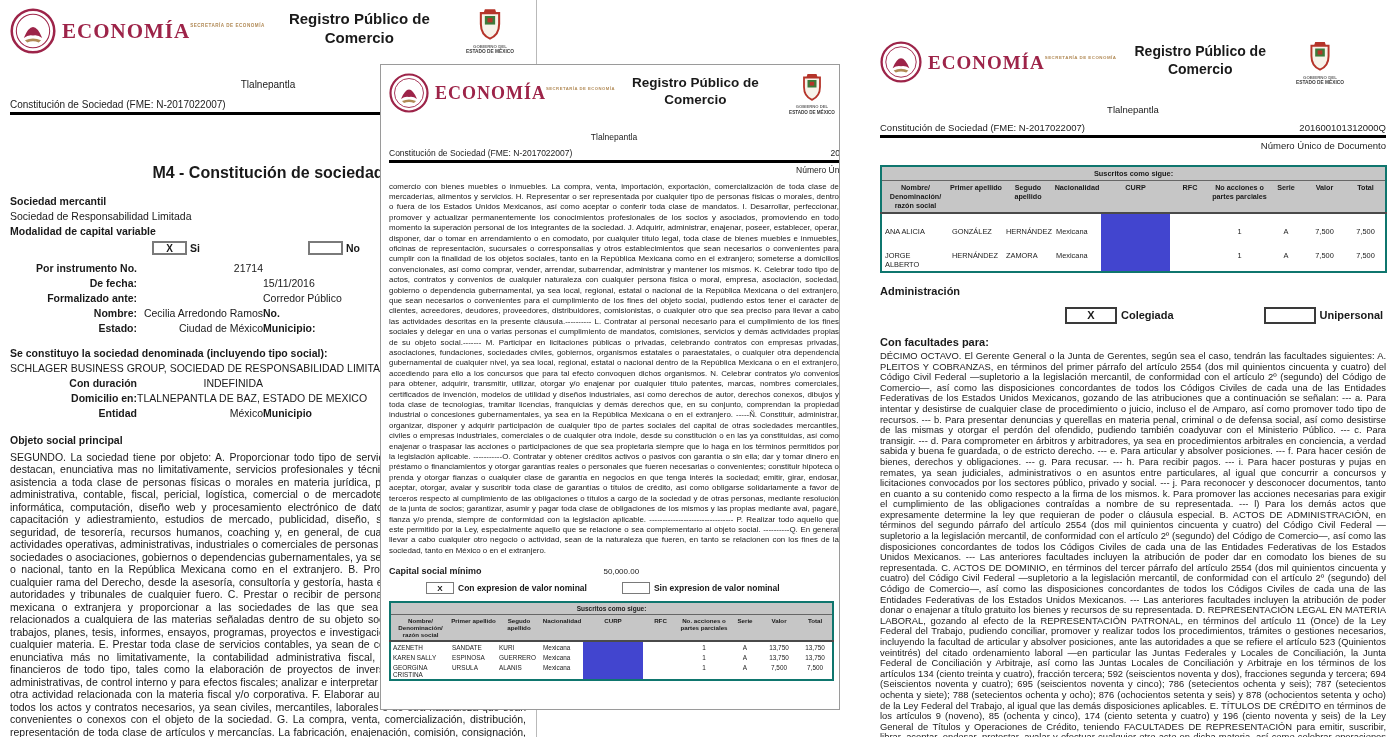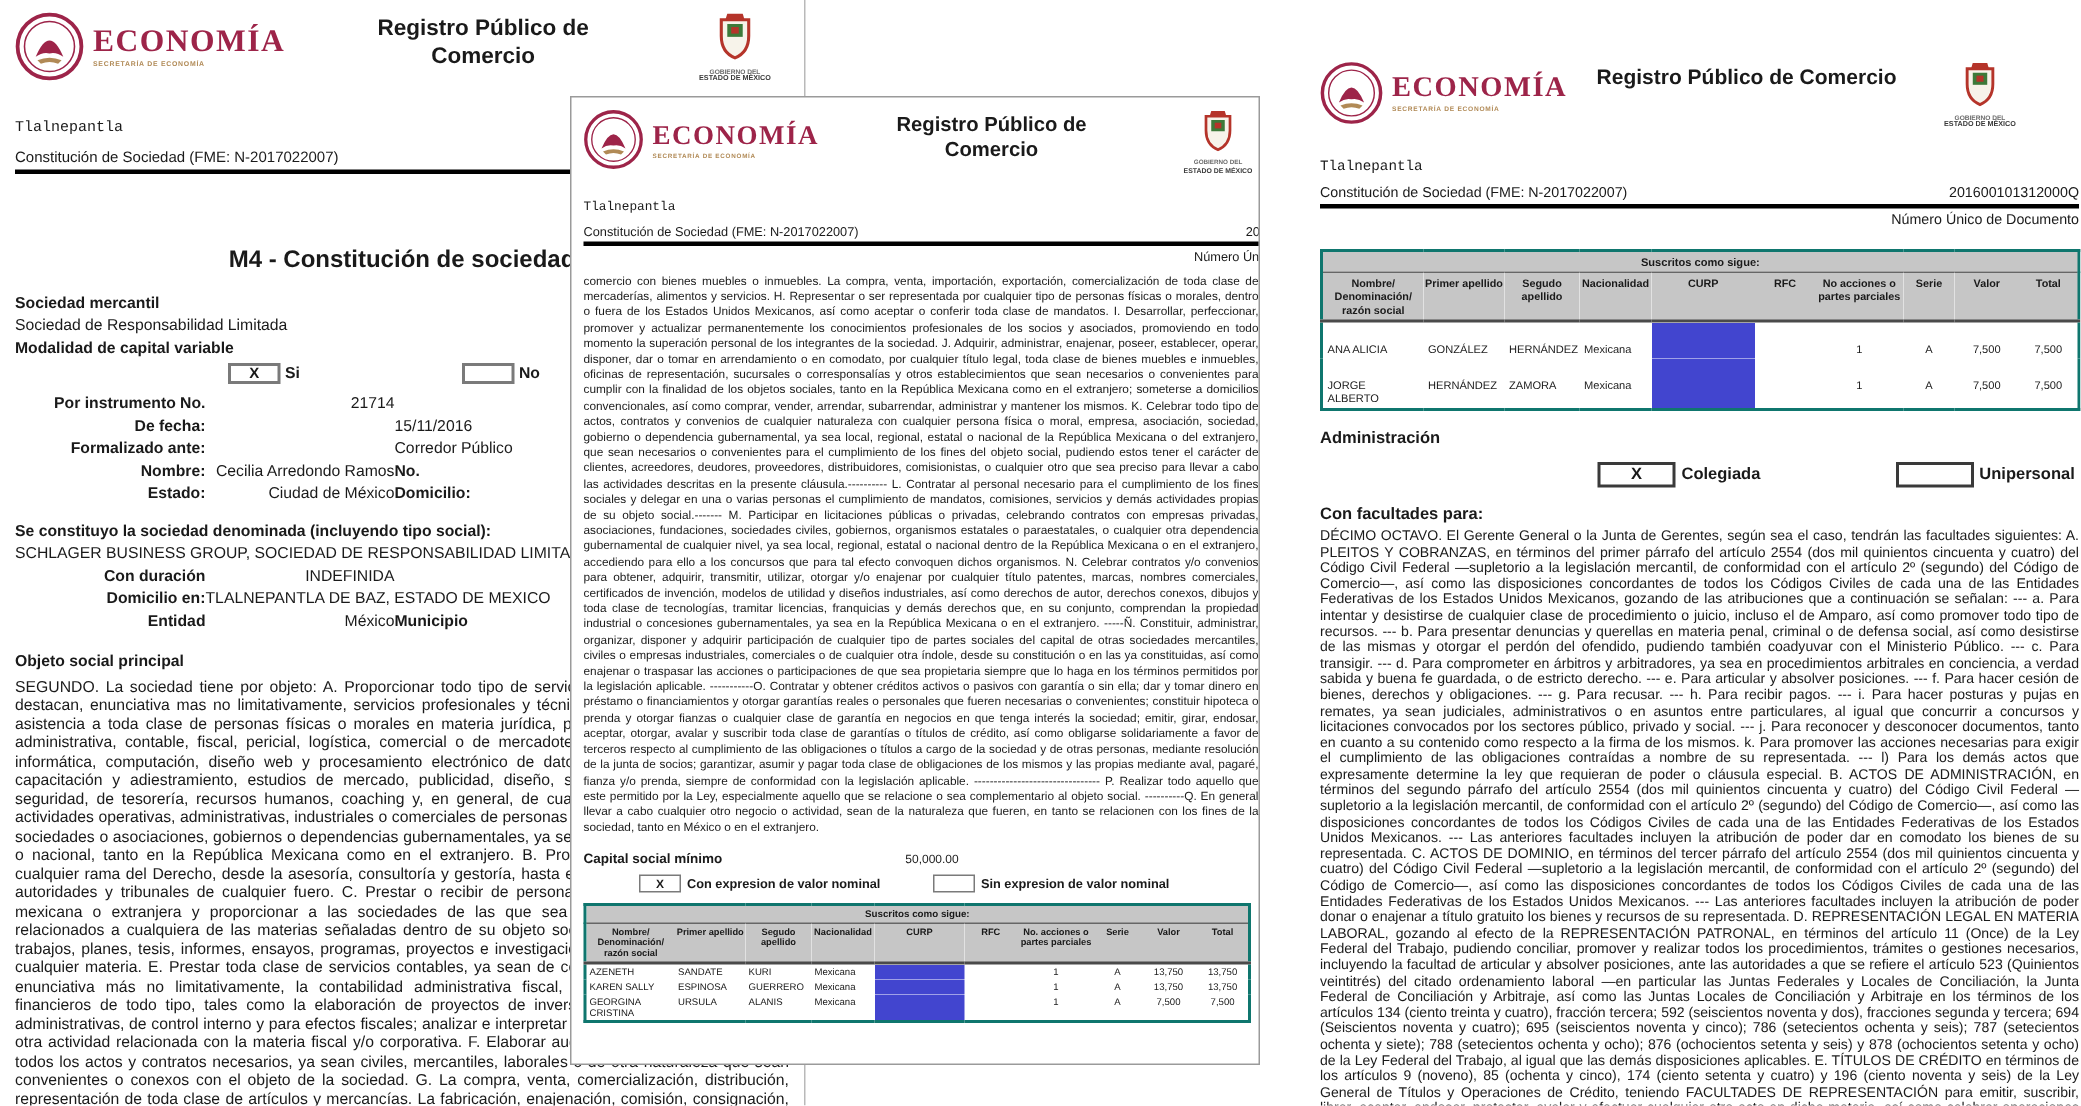--- a/index.html
+++ b/index.html
@@ -11,28 +11,28 @@
   }
   .page{position:absolute;background:#fff;box-sizing:border-box;}
   #page-left{left:0;top:0;width:537px;height:737px;z-index:1;border-right:1px solid #b9b9b9;padding:8px 10px 0 10px;}
   #page-mid{left:380px;top:64px;width:460px;height:646px;z-index:3;border:1px solid #9a9a9a;overflow:hidden;}
   #page-mid .inner{width:537px;padding:8px 0 0 8px;box-sizing:border-box;}
   #page-right{left:870px;top:35px;width:516px;height:702px;z-index:2;padding:6px 0 0 10px;}
 
   
   .pg-header{display:flex;align-items:flex-start;}
   .brand{display:flex;align-items:center;gap:6px;flex:0 0 auto;}
-  .brand-text{display:flex;flex-direction:column;}
+  .brand-text{display:flex;flex-direction:row;}
   .brand-name{font-family:"Liberation Serif", serif;font-weight:bold;color:#9d2449;letter-spacing:1px;line-height:1;}
   .brand-sub{color:#b18a56;font-weight:bold;letter-spacing:.5px;margin-top:2px;}
   .reg-title{flex:1;text-align:center;font-weight:bold;line-height:1.25;padding:2px 4px 0 4px;}
   .gob-logo{flex:0 0 auto;width:72px;text-align:center;line-height:1.15;}
   .gob-cap1{color:#6b6b6b;font-weight:bold;}
   .gob-cap2{color:#3a3a3a;font-weight:bold;white-space:nowrap;}
-  .office{font-family:Liberation Mono, monospace;}
+  .office{text-align:center;}
   .fme-row{display:flex;justify-content:space-between;align-items:flex-end;border-bottom:3px solid #000;padding-bottom:2px;}
   .docnum-label{text-align:right;margin-top:2px;}
 
   
   .cb{display:inline-flex;align-items:center;justify-content:center;border:2px solid #7a7a7a;background:#fff;font-weight:bold;box-sizing:border-box;vertical-align:middle;}
 
   
   table.stable{border-collapse:collapse;border:2px solid #0f766e;table-layout:fixed;}
   .stable th,.stable td{box-sizing:border-box;overflow:hidden;}
   .stable .cap-cell{background:#c6c6c6;text-align:center;font-weight:bold;border-bottom:1px solid #666;padding:2px;}
@@ -169,21 +169,21 @@
       <span>Corredor Público</span>
     </div>
     <div class="frow">
       <span class="fl">Nombre:</span>
       <span class="fv">Cecilia Arredondo Ramos</span>
       <span class="fl3">No.</span>
     </div>
     <div class="frow">
       <span class="fl">Estado:</span>
       <span class="fv">Ciudad de México</span>
-      <span class="fl3">Domicilio:</span>
+      <span class="fl3">Municipio:</span>
     </div>
     <div class="fullb" style="margin-top:10px;">Se constituyo la sociedad denominada (incluyendo tipo social):</div>
     <div class="nowrap-clip">SCHLAGER BUSINESS GROUP, SOCIEDAD DE RESPONSABILIDAD LIMITADA DE CAPITAL VARIABLE</div>
     <div class="frow" style="margin-top:0;">
       <span class="fl">Con duración</span>
       <span class="fv">INDEFINIDA</span>
     </div>
     <div class="frow">
       <span class="fl">Domicilio en:</span>
       <span class="fv">TLALNEPANTLA DE BAZ, ESTADO DE MEXICO</span>

